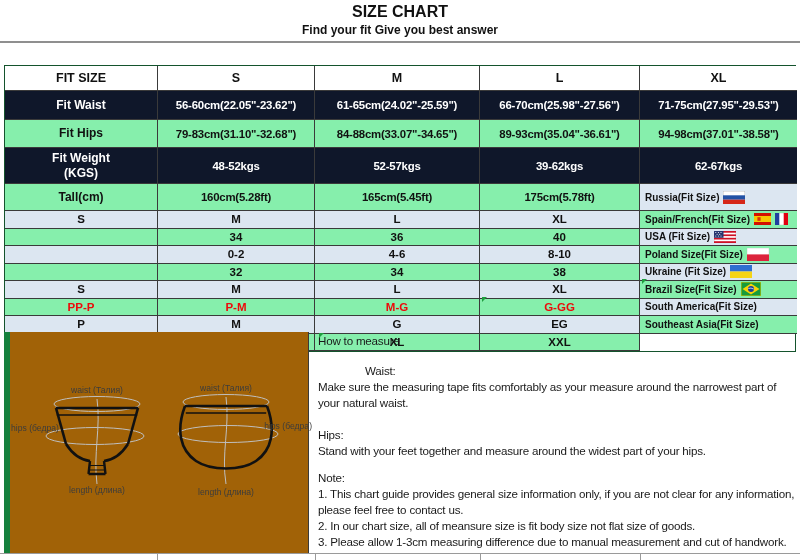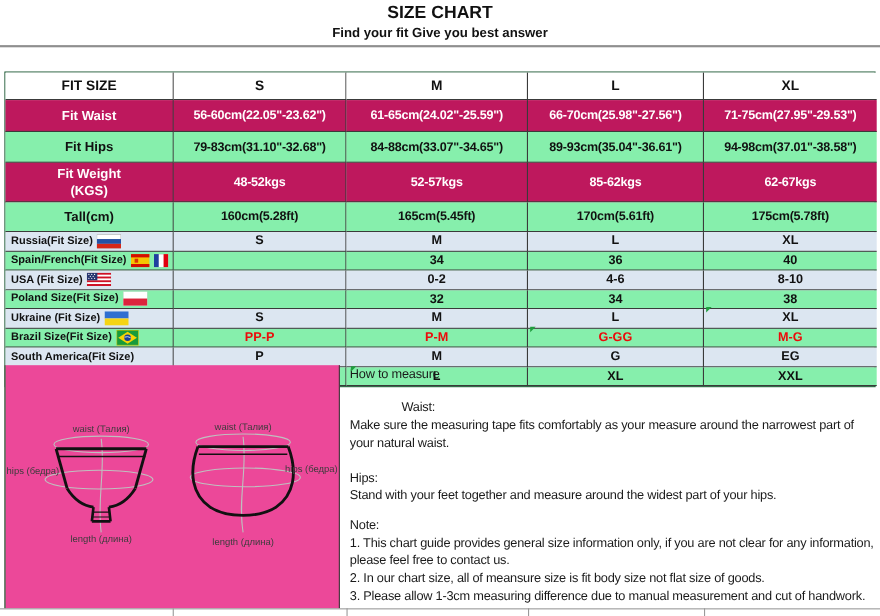--- a/index.html
+++ b/index.html
@@ -26,36 +26,36 @@
     grid-template-rows:25px 29px 28px 36px 27px repeat(8,1fr);
     border:1px solid #14532d; background:#fff;margin-top:20px;
   }
   .cell {
     border-right:1px solid #3a3a3a; border-bottom:1px solid #3a3a3a;
     display:flex; align-items:center; justify-content:center;
     overflow:hidden; white-space:nowrap;
   }
   .cell:nth-child(5n) { border-right:none; }
   .hdr   { font-size:12.5px; font-weight:bold; background:#fff; }
-  .blue  { background:#be185d; color:#fff; }
+  .blue  { background:#0f172a; color:#fff; }
   .white { background:#86efac; }
   .alt   { background:#DCE6F1; }
   .mlabel { font-size:12px; font-weight:bold; flex-direction:column; line-height:1.25; }
   .mval   { font-size:11.4px; font-weight:bold; letter-spacing:-0.2px; }
   .cval   { font-size:11.5px; font-weight:bold; }
   .red    { color:#ec0a0a; }
   .clabel-cell { justify-content:flex-start; padding-left:5px; }
   .clabel-cell .ctext { font-size:10px; font-weight:bold; }
   .flag { display:inline-flex; margin-left:4px; flex:0 0 auto; }
   .flag svg { display:block; }
   
   .diagram-cell {
     position:absolute; left:4px; top:332px; width:305px; height:221px;
-    border-right:1px solid #3a3a3a; border-left:1px solid #15803d;
-    background:#ec4899;
+    border-right:1px solid #3a3a3a; border-left:6px solid #15803d;
+    background:#a16207;
   }
   
   .howto {
     position:absolute; left:318px; top:333px; width:478px; height:220px;
     font-size:11.6px; line-height:16px; letter-spacing:-0.2px; color:#1a1a1a;
   }
   .howto p { margin:0; }
   .howto .sect { margin-top:14px;margin-left:47px; }
   .howto .sect2 { margin-top:16px; }
   .howto .sect3 { margin-top:11px; }
@@ -94,26 +94,25 @@
       <div class="cell mval white">79-83cm(31.10"-32.68")</div>
       <div class="cell mval white">84-88cm(33.07"-34.65")</div>
       <div class="cell mval white">89-93cm(35.04"-36.61")</div>
       <div class="cell mval white">94-98cm(37.01"-38.58")</div>
       <div class="cell mlabel blue">
         <div>Fit Weight</div>
         <div>(KGS)</div>
       </div>
       <div class="cell mval blue">48-52kgs</div>
       <div class="cell mval blue">52-57kgs</div>
-      <div class="cell mval blue">85-62kgs</div>
+      <div class="cell mval blue">39-62kgs</div>
       <div class="cell mval blue">62-67kgs</div>
       <div class="cell mlabel white">Tall(cm)</div>
       <div class="cell mval white">160cm(5.28ft)</div>
       <div class="cell mval white">165cm(5.45ft)</div>
-      <div class="cell mval white">170cm(5.61ft)</div>
       <div class="cell mval white">175cm(5.78ft)</div>
       <div class="cell clabel-cell alt">
         <span class="ctext">Russia(Fit Size)</span>
         <span class="flag">
           <svg width="22" height="13" viewBox="0 0 22 13">
             <rect width="22" height="13" fill="#fff" stroke="#9a9a9a" stroke-width="0.6"></rect>
             <rect y="4.3" width="22" height="4.4" fill="#2352a5"></rect>
             <rect y="8.7" width="22" height="4.3" fill="#d62718"></rect>
           </svg>
         </span>
@@ -205,22 +204,22 @@
           <svg width="20" height="14" viewBox="0 0 20 14">
             <rect width="20" height="14" fill="#179b3b" stroke="#d8c400" stroke-width="1"></rect>
             <polygon points="10,1.5 18.5,7 10,12.5 1.5,7" fill="#f8d305"></polygon>
             <circle cx="10" cy="7" r="3" fill="#1c3f94"></circle>
             <path d="M7.3,6.5 Q10,5.4 12.7,7" stroke="#fff" stroke-width="0.7" fill="none"></path>
           </svg>
         </span>
       </div>
       <div class="cell cval white red">PP-P</div>
       <div class="cell cval white red">P-M</div>
+      <div class="cell cval white red">M-G</div>
       <div class="cell cval white red">G-GG</div>
-      <div class="cell cval white red">M-G</div>
       <div class="cell clabel-cell alt">
         <span class="ctext">South America(Fit Size)</span>
       </div>
       <div class="cell cval alt">P</div>
       <div class="cell cval alt">M</div>
       <div class="cell cval alt">G</div>
       <div class="cell cval alt">EG</div>
       <div class="cell clabel-cell white">
         <span class="ctext">Southeast Asia(Fit Size)</span>
       </div>

